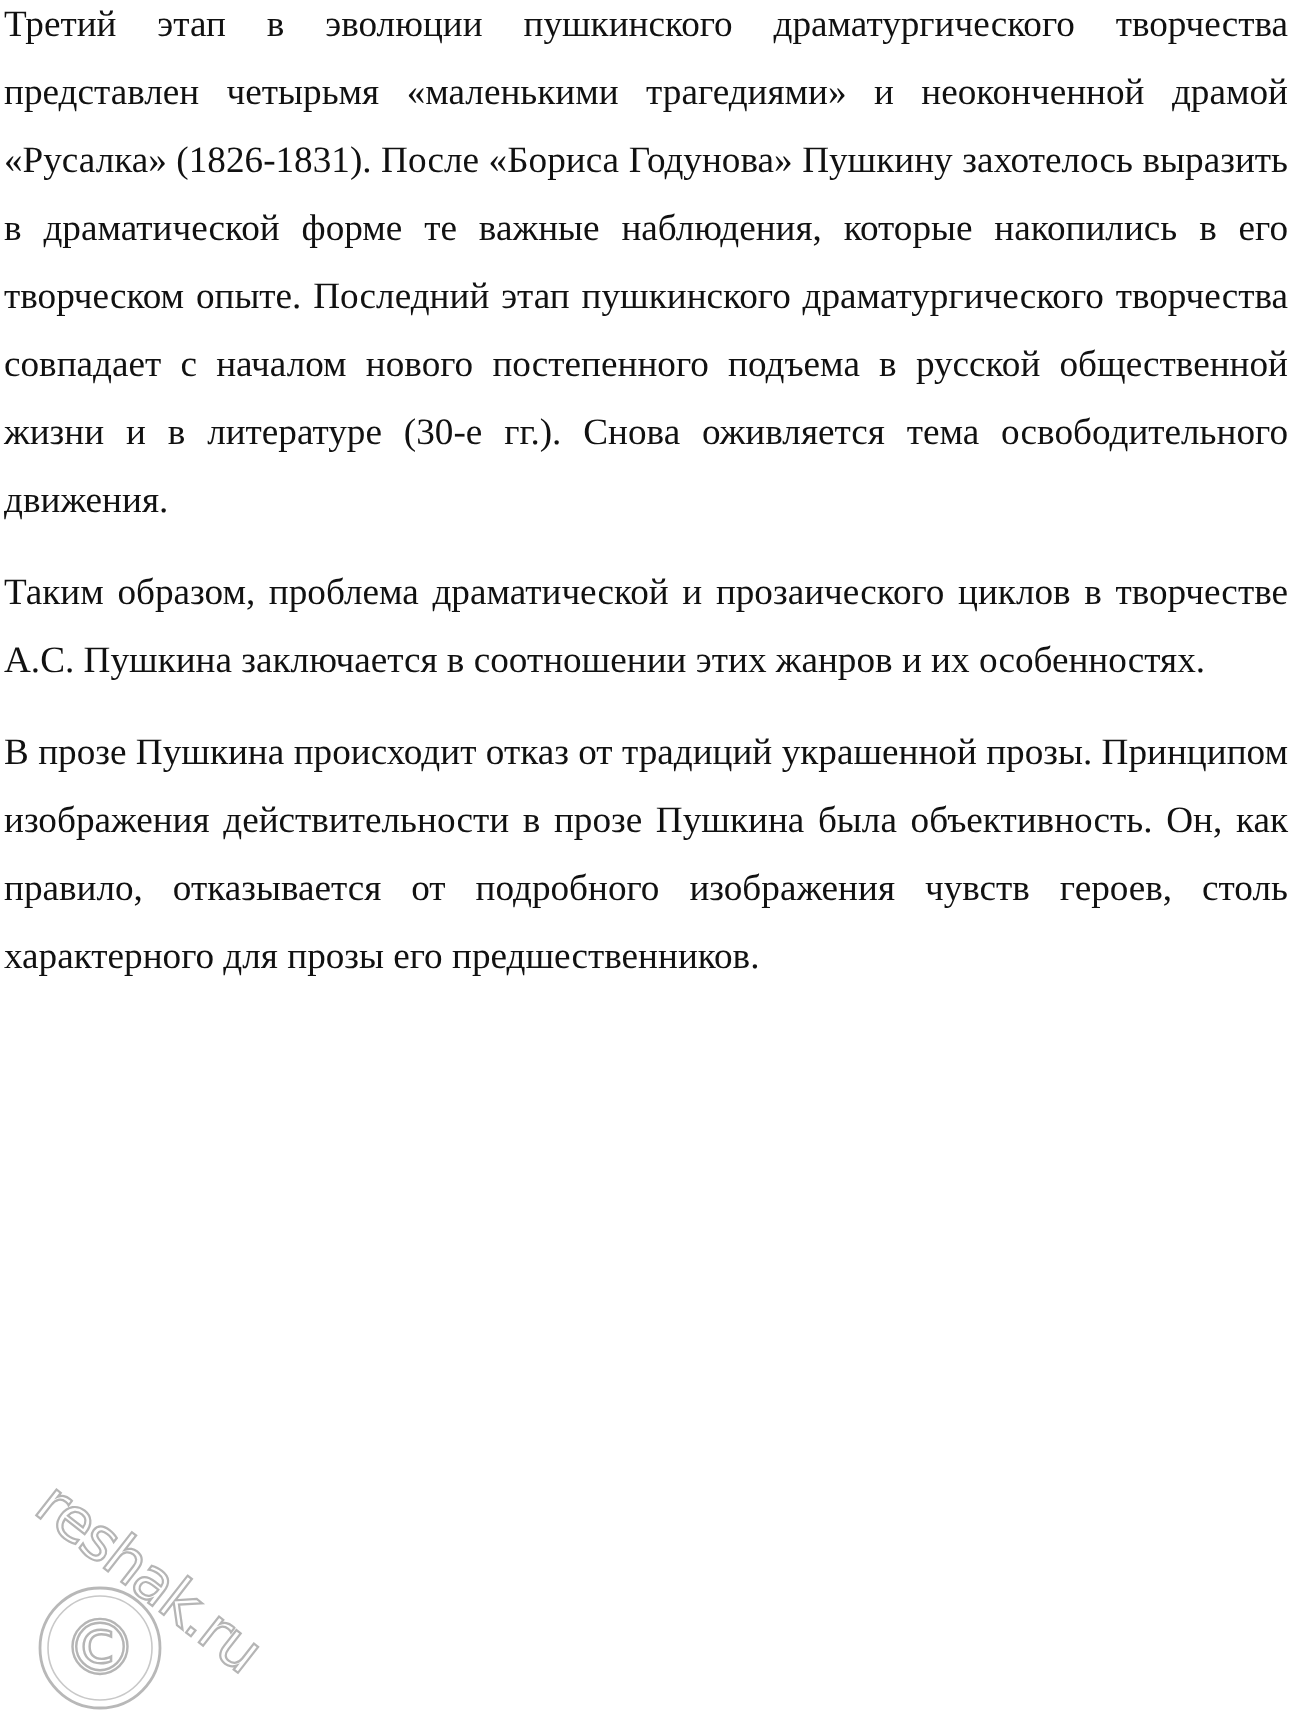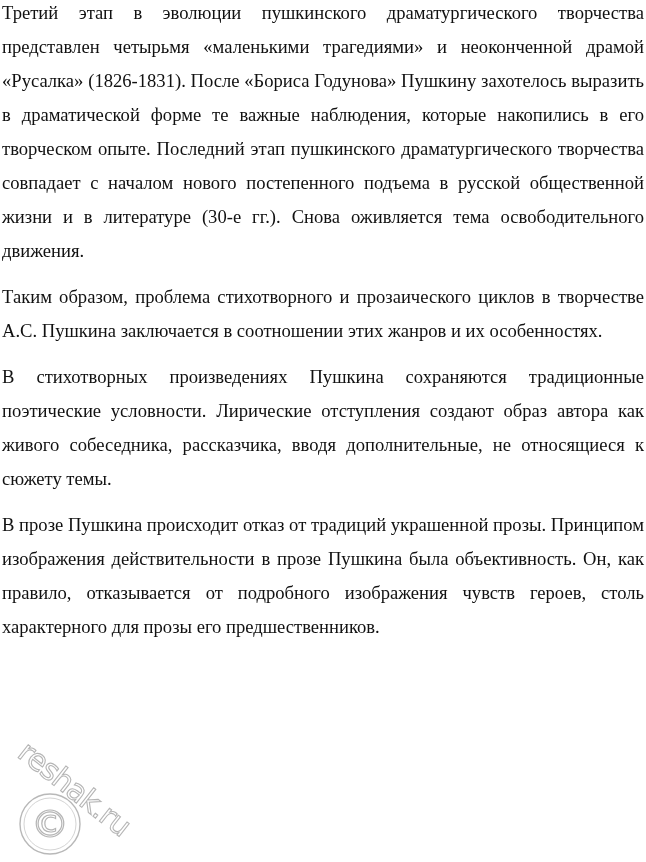--- a/index.html
+++ b/index.html
@@ -40,22 +40,21 @@
     .watermark svg {
       width: 100%;
       height: 100%;
     }
   </style>
 </head>
 <body>
 
 <div class="page">
   <p>Третий этап в эволюции пушкинского драматургического творчества представлен четырьмя «маленькими трагедиями» и неоконченной драмой «Русалка» (1826-1831). После «Бориса Годунова» Пушкину захотелось выразить в драматической форме те важные наблюдения, которые накопились в его творческом опыте. Последний этап пушкинского драматургического творчества совпадает с началом нового постепенного подъема в русской общественной жизни и в литературе (30-е гг.). Снова оживляется тема освободительного движения.</p>
-  <p>Таким образом, проблема стихотворного и прозаического циклов в творчестве А.С. Пушкина заключается в соотношении этих жанров и их особенностях.</p>
-  <p>В стихотворных произведениях Пушкина сохраняются традиционные поэтические условности. Лирические отступления создают образ автора как живого собеседника, рассказчика, вводя дополнительные, не относящиеся к сюжету темы.</p>
+  <p>Таким образом, проблема драматической и прозаического циклов в творчестве А.С. Пушкина заключается в соотношении этих жанров и их особенностях.</p>
   <p>В прозе Пушкина происходит отказ от традиций украшенной прозы. Принципом изображения действительности в прозе Пушкина была объективность. Он, как правило, отказывается от подробного изображения чувств героев, столь характерного для прозы его предшественников.</p>
 </div>
 
 <div class="watermark">
   <svg viewBox="0 0 160 120">
 
     <circle cx="42" cy="82" r="30" fill="none" stroke="#b8b8b8" stroke-width="1.4"></circle>
     <circle cx="42" cy="82" r="26" fill="none" stroke="#c8c8c8" stroke-width="0.8"></circle>
     <text x="42" y="95" text-anchor="middle" font-family="DejaVu Sans, sans-serif" font-size="38" fill="none" stroke="#b5b5b5" stroke-width="1.2">©</text>
 

